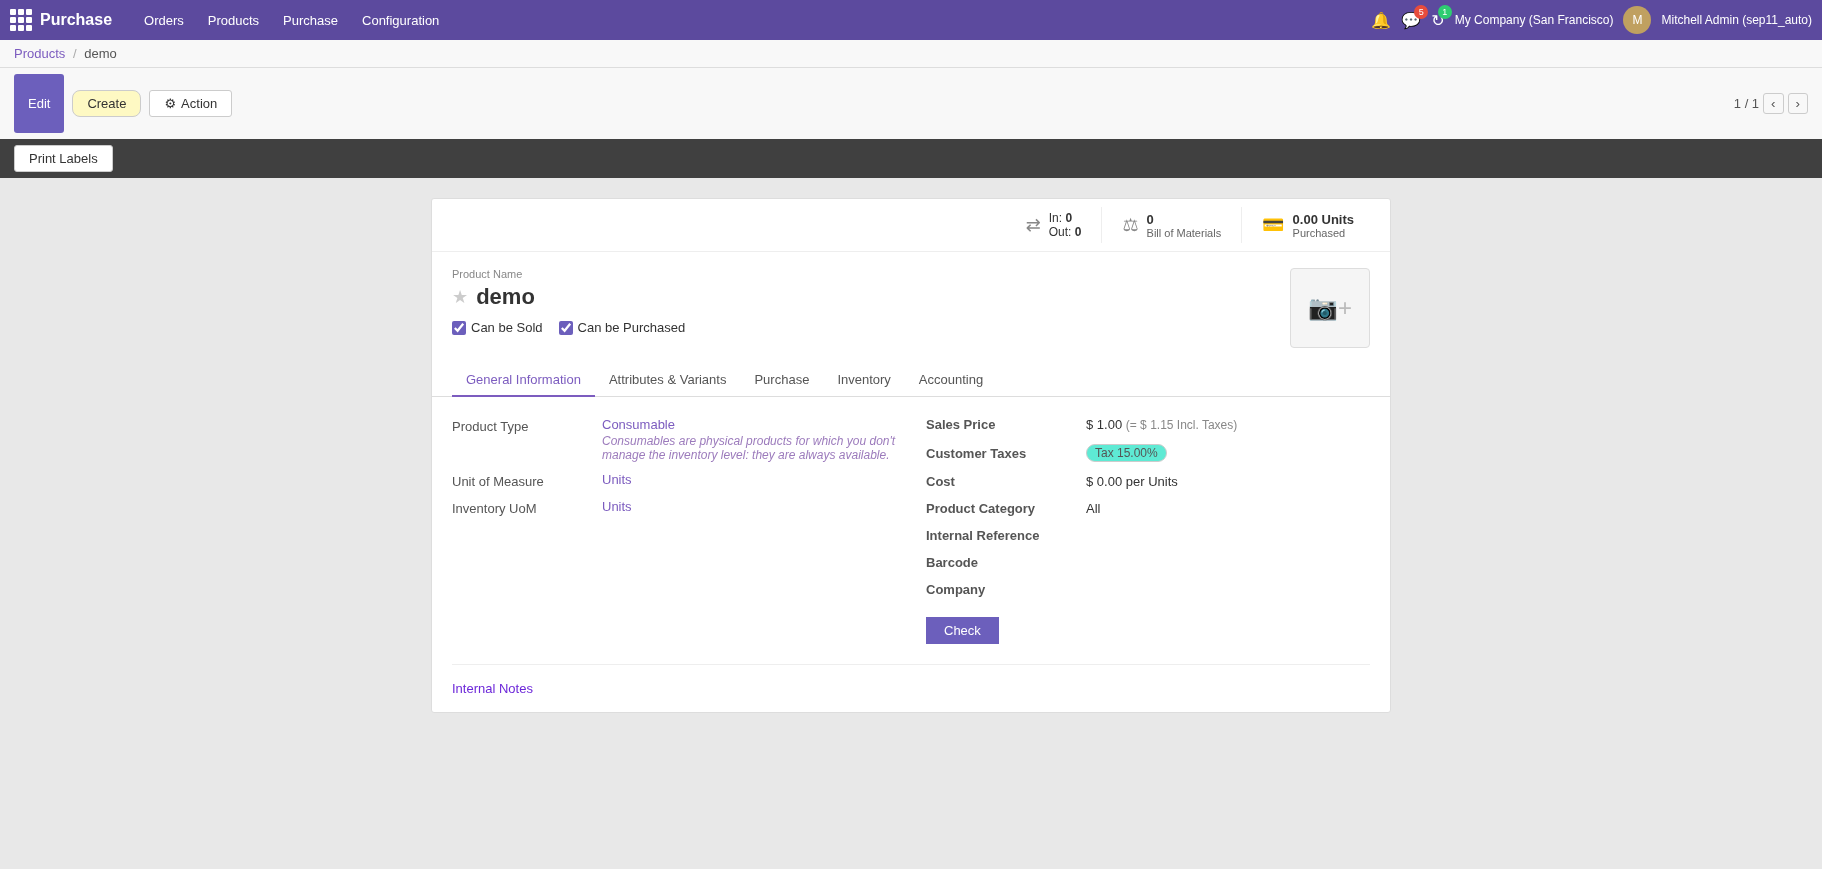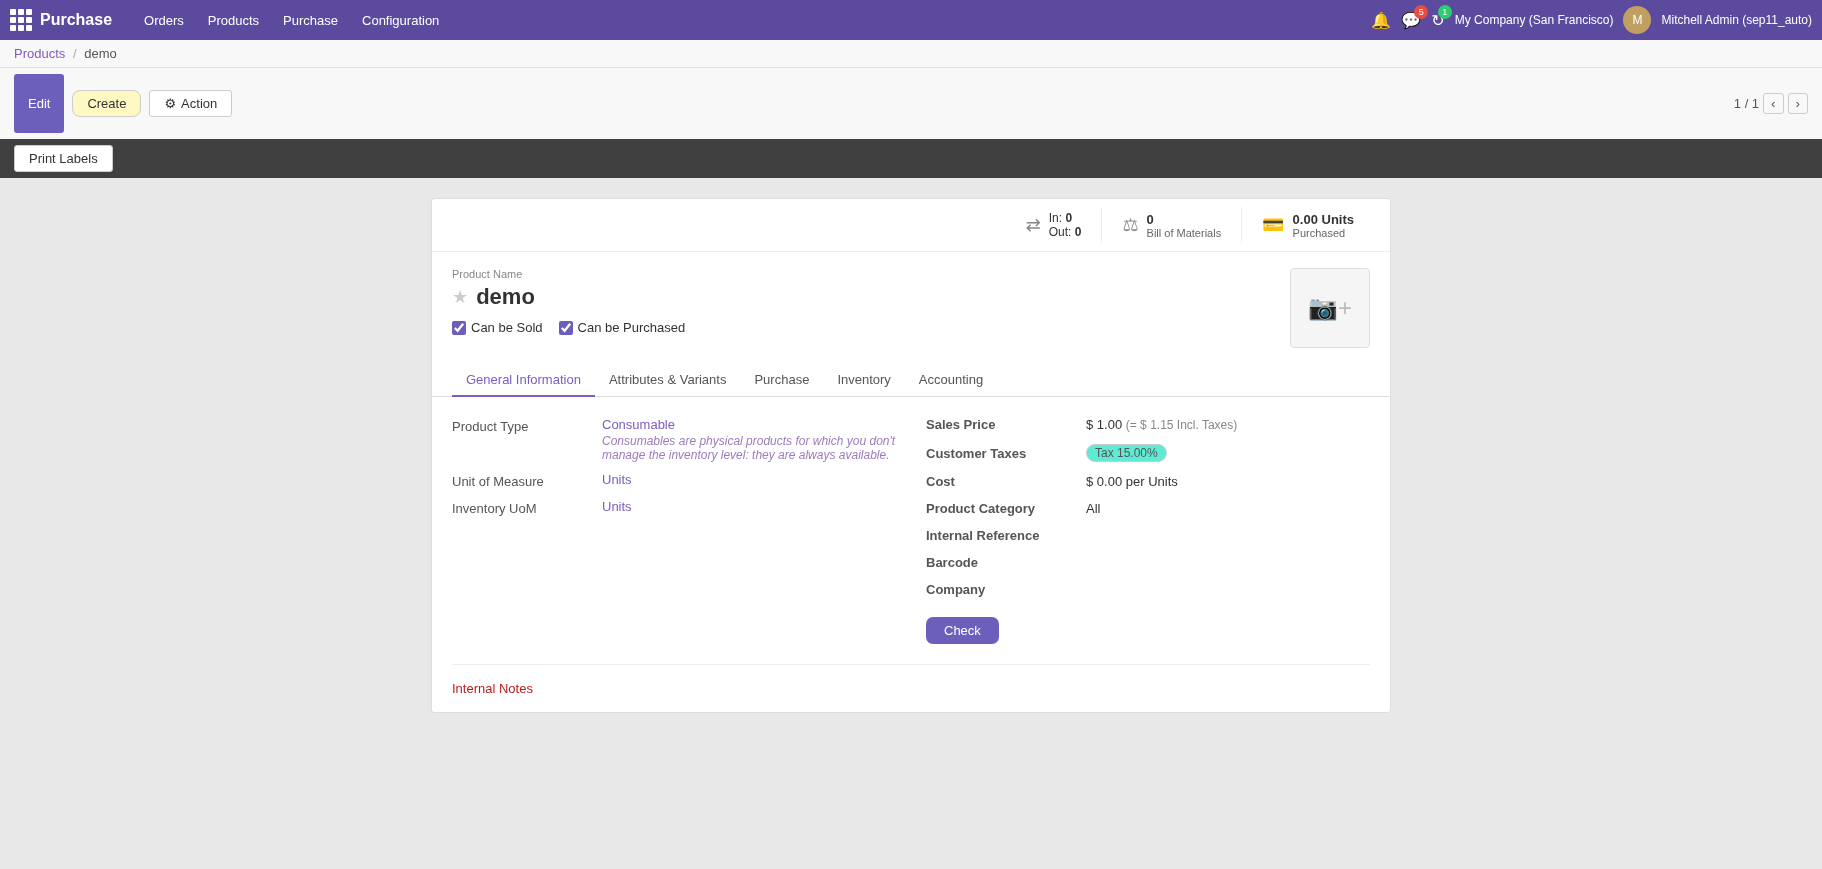--- a/index.html
+++ b/index.html
@@ -346,37 +346,37 @@
       padding: 1px 8px;
       font-size: 12px;
       color: #555;
     }
 
     .btn-check {
       background: #6c5fbc;
       color: white;
       border: none;
       padding: 6px 18px;
-      border-radius: 7px;
+      border-radius: 0;
       cursor: pointer;
       font-size: 13px;
       margin-top: 8px;
     }
 
     .divider {
       border: none;
       border-top: 1px solid #eee;
       margin: 0 20px;
     }
 
     .internal-notes-section {
       padding: 16px 20px;
     }
     .internal-notes-label {
-      color: #b91c1c;
+      color: #6d28d9;
       font-size: 13px;
       cursor: pointer;
     }
   </style>
 </head>
 <body>
 
 <div class="navbar">
   <div class="navbar-brand">
     <div class="navbar-grid-icon">

